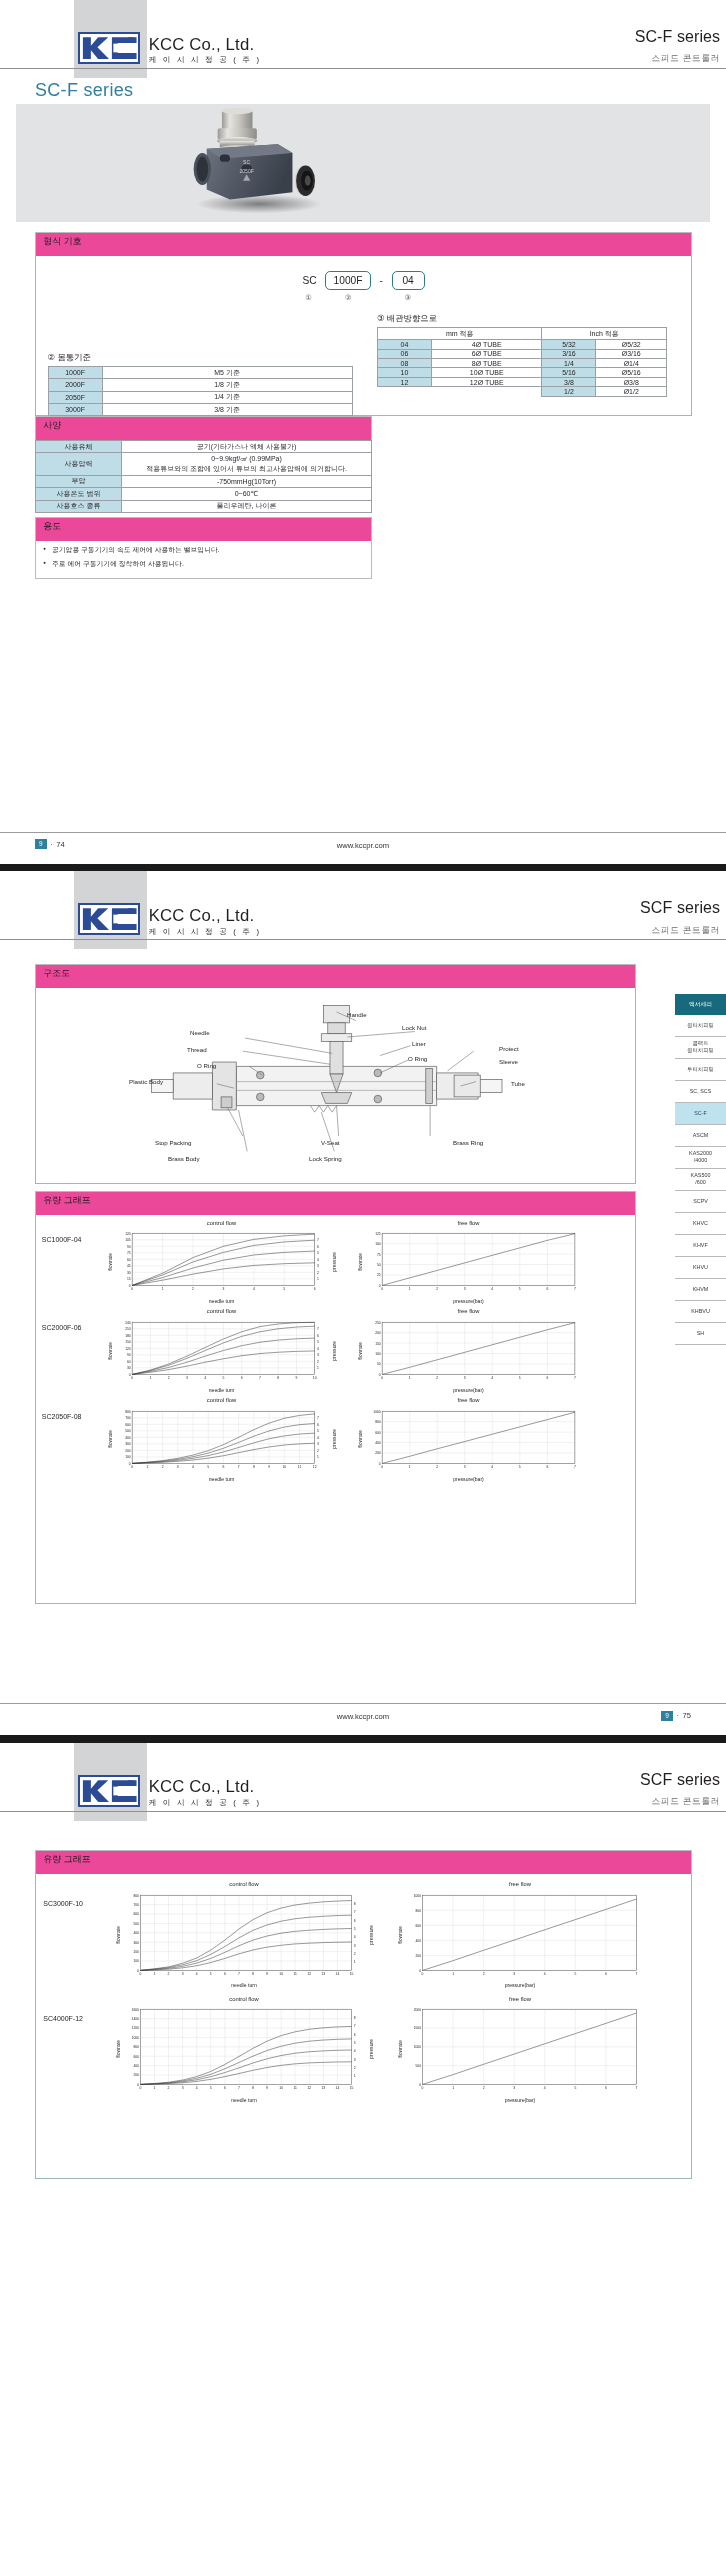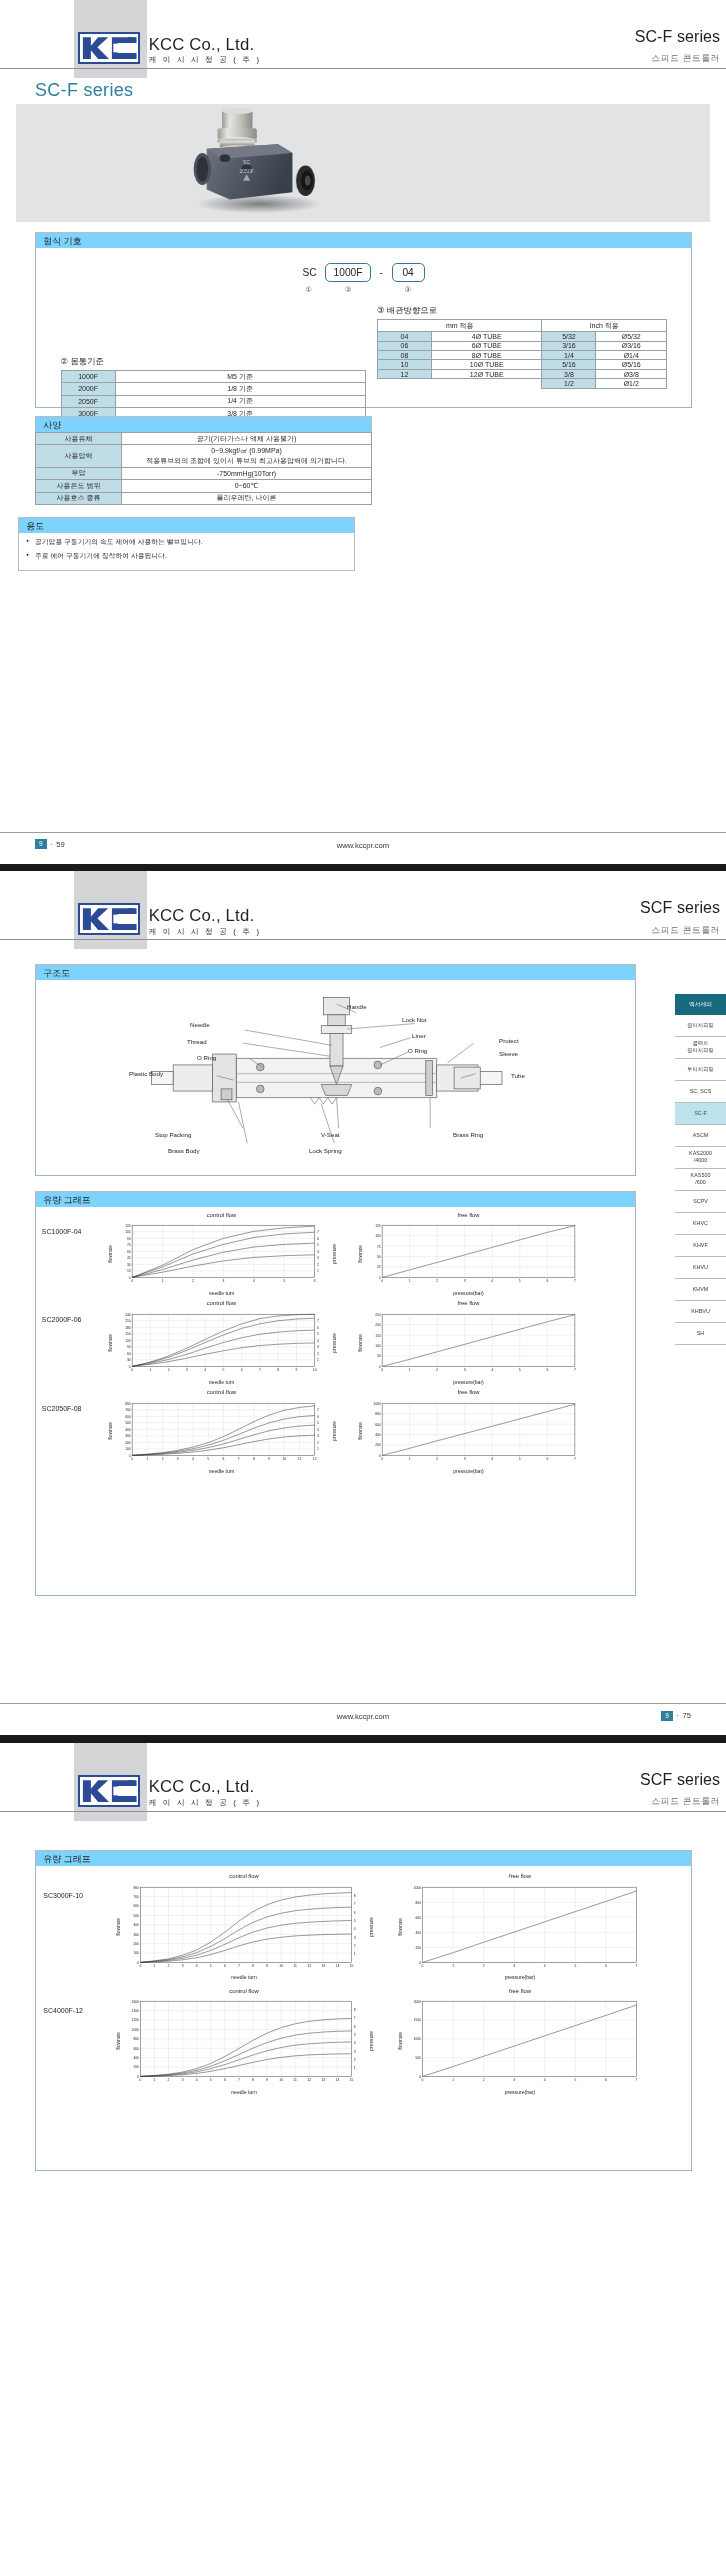--- a/index.html
+++ b/index.html
@@ -29,21 +29,21 @@
   .hdr-sub { font-size:8.7px; color:#6c6e70; letter-spacing:0.7px; margin-top:7.3px; }
 
   
   .p1-title { position:absolute; left:35px; top:80px; font-size:18px; color:#2f7f9e; letter-spacing:0.3px; }
   .photo-band { position:absolute; left:16px; top:104px; width:694px; height:118px; background:#e2e3e5; }
   .sym-box { position:absolute; right:30.5px; top:142px; width:109px; height:54px; background:#ffffff; border:0.7px solid #9fa2a5; }
   .sym-cap { height:13px; background:#dcdee0; border-bottom:0.7px solid #9fa2a5; font-size:5.8px; text-align:center; line-height:13px; color:#333; }
   .sym-body { position:relative; height:40px; }
   .valve-photo { position:absolute; left:134px; top:4.4px; width:189px; height:109px; }
 
-  .sec-head { background:#7dd3fc; height:16px; line-height:16px; padding:0 7.3px; font-size:9px; color:#1d1d1d; }
+  .sec-head { background:#ec4899; height:24px; line-height:16px; padding:0 7.3px; font-size:9px; color:#1d1d1d; }
   .panel { border:0.7px solid #9db7c0; border-top:none; background:#fff; }
 
   .blk { position:absolute; }
   .blk .sec-head { border:0.7px solid #b9bbbd; border-bottom:none; }
 
   
   .code-row { display:flex; align-items:center; justify-content:center; gap:8.7px; padding-top:14.5px; }
   .code-cell { border:0.9px solid #2c7b8c; border-radius:5.1px; min-width:33px; height:19px; display:flex; align-items:center; justify-content:center; font-size:10.2px; padding:0 7.3px; background:#fff; }
   .code-plain { font-size:10.2px; }
   .code-dash { font-size:10.2px; color:#333; }
@@ -194,21 +194,21 @@
         <span class="code-dash">-</span>
         <span class="code-cell">04</span>
       </div>
       <div class="circ-row">
         <span style="width:20.3px">①</span>
         <span style="width:42px">②</span>
         <span style="width:42px; margin-left:8.7px">③</span>
       </div>
 
 
-      <div style="position:absolute; left:11.6px; top:108px; width:334px;margin-left:13px;">
+      <div style="position:absolute; left:11.6px; top:96px; width:334px;">
         <div class="mini-title">② 몸통기준</div>
         <table class="t" style="width:305px;">
           <tbody>
               <tr>
                 <td class="k">1000F</td>
                 <td class="v">M5 기준</td>
               </tr>
           <tr>
                 <td class="k">2000F</td>
                 <td class="v">1/8 기준</td>
@@ -304,36 +304,36 @@
           </tr>
       <tr>
             <td class="sk">사용호스 종류</td>
             <td class="sv">폴리우레탄, 나이론</td>
           </tr>
     </tbody>
       </table>
   </div>
 
 
-  <div class="blk" style="left:18px; top:517px; width:337px;">
+  <div class="blk" style="left:35px; top:517px; width:337px;">
     <div class="sec-head">용도</div>
     <div class="panel" style="border:0.7px solid #b9bbbd; border-top:none;">
       <ul class="bullets">
         <li>공기압용 구동기기의 속도 제어에 사용하는 밸브입니다.</li>
         <li>주로 에어 구동기기에 장착하여 사용됩니다.</li>
       </ul>
     </div>
   </div>
 
   <div class="foot">
     <div class="foot-line"></div>
     <div style="position:absolute; left:35px; top:7.3px;" class="pg-badge">
       <span class="pg-sq">9</span>
       <span class="pg-dot">·</span>
-      <span class="pg-num">59</span>
+      <span class="pg-num">74</span>
     </div>
     <div style="position:absolute; left:0; right:0; top:8.7px; text-align:center;" class="web">www.kccpr.com</div>
   </div>
 </div>
 
 <div class="blackbar" style="position:relative; height:7.3px;"></div>
 
 <div class="page page2">
 
   <div class="hdr">

